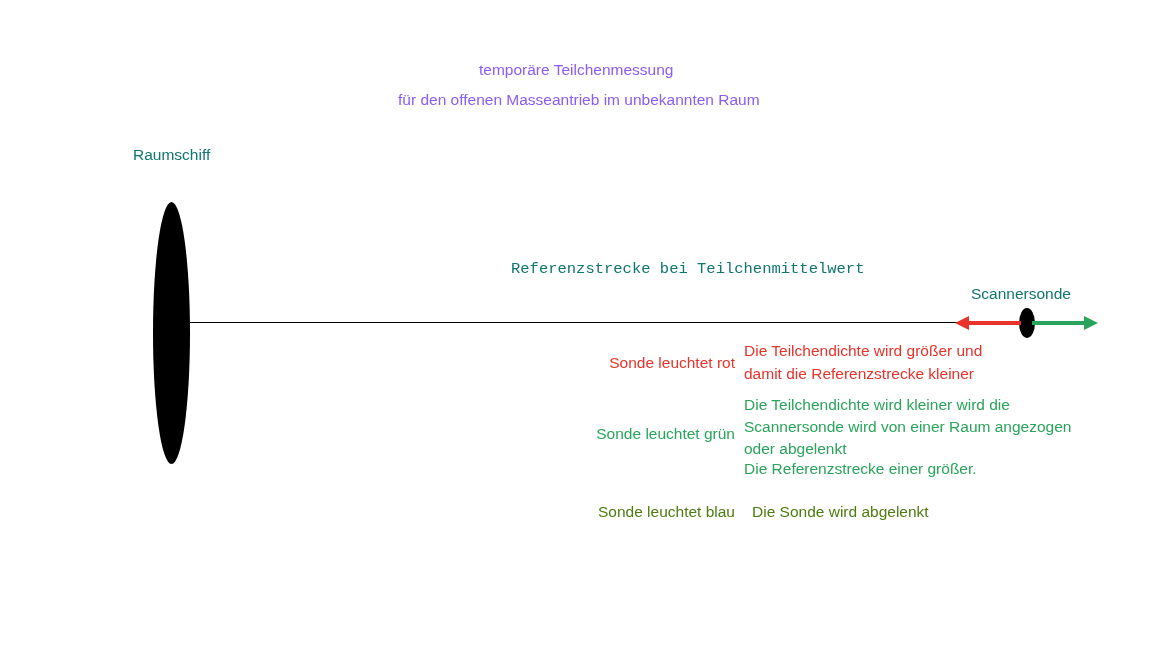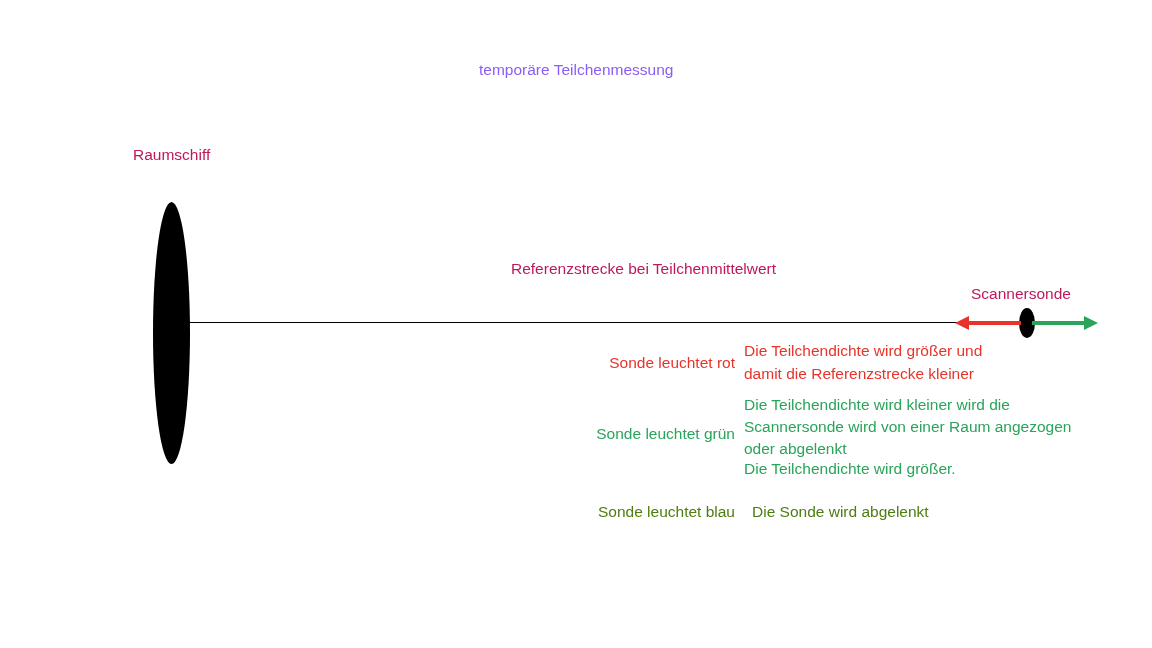--- a/index.html
+++ b/index.html
@@ -20,21 +20,21 @@
     white-space: pre;
     color: #000000;
     font-size: 15.5px;
     line-height: 1.35;
   }
   .title-line {
     font-size: 15.5px;
     color: #8b5cf6;
   }
   .label-black {
-    color: #be185d;
+    color: #0f766e;
     text-align: right;
   }
   .red {
     color: #e8332a;
   }
   .green {
     color: #2aa45a;
   }
   .blue {
     color: #4d7c0f;
@@ -122,28 +122,29 @@
     border-left: 14px solid #2aa45a;
   }
 </style>
 </head>
 <body>
 
 <div id="stage">
 
   <div class="txt title-line" style="left:479px; top:60px;">temporäre Teilchenmessung</div>
 
+  <div class="txt title-line" style="left:398px; top:90px;">für den offenen Masseantrieb im unbekannten Raum</div>
 
   <div class="txt label-black" style="left:133px; top:145px;">Raumschiff</div>
 
   <div id="ship"></div>
 
   <div id="mainline"></div>
 
-  <div class="txt label-black" style="left:511px; top:259px;">Referenzstrecke bei Teilchenmittelwert</div>
+  <div class="txt label-black" style="left:511px; top:259px;font-family:Liberation Mono, monospace;">Referenzstrecke bei Teilchenmittelwert</div>
 
 
   <div class="txt label-black" style="left:971px; top:284px;">Scannersonde</div>
 
   <div id="probe"></div>
 
   <div class="arrow-wrap" id="arrow-red">
     <div class="arrow-head"></div>
     <div class="arrow-shaft"></div>
   </div>
@@ -154,18 +155,18 @@
   </div>
 
   <div class="txt red right-align" style="left:385px; top:353px; width:350px;">Sonde leuchtet rot</div>
   <div class="txt red" style="left:744px; top:341px;">Die Teilchendichte wird größer und</div>
   <div class="txt red" style="left:744px; top:364px;">damit die Referenzstrecke kleiner</div>
 
   <div class="txt green right-align" style="left:385px; top:424px; width:350px;">Sonde leuchtet grün</div>
   <div class="txt green" style="left:744px; top:395px;">Die Teilchendichte wird kleiner wird die</div>
   <div class="txt green" style="left:744px; top:417px;">Scannersonde wird von einer Raum angezogen</div>
   <div class="txt green" style="left:744px; top:439px;">oder abgelenkt</div>
-  <div class="txt green" style="left:744px; top:459px;">Die Teilchendichte wird größer.</div>
+  <div class="txt green" style="left:744px; top:459px;">Die Referenzstrecke einer größer.</div>
 
   <div class="txt blue right-align" style="left:385px; top:502px; width:350px;">Sonde leuchtet blau</div>
   <div class="txt blue" style="left:752px; top:502px;">Die Sonde wird abgelenkt</div>
 
 </div>
 
 </body></html>

